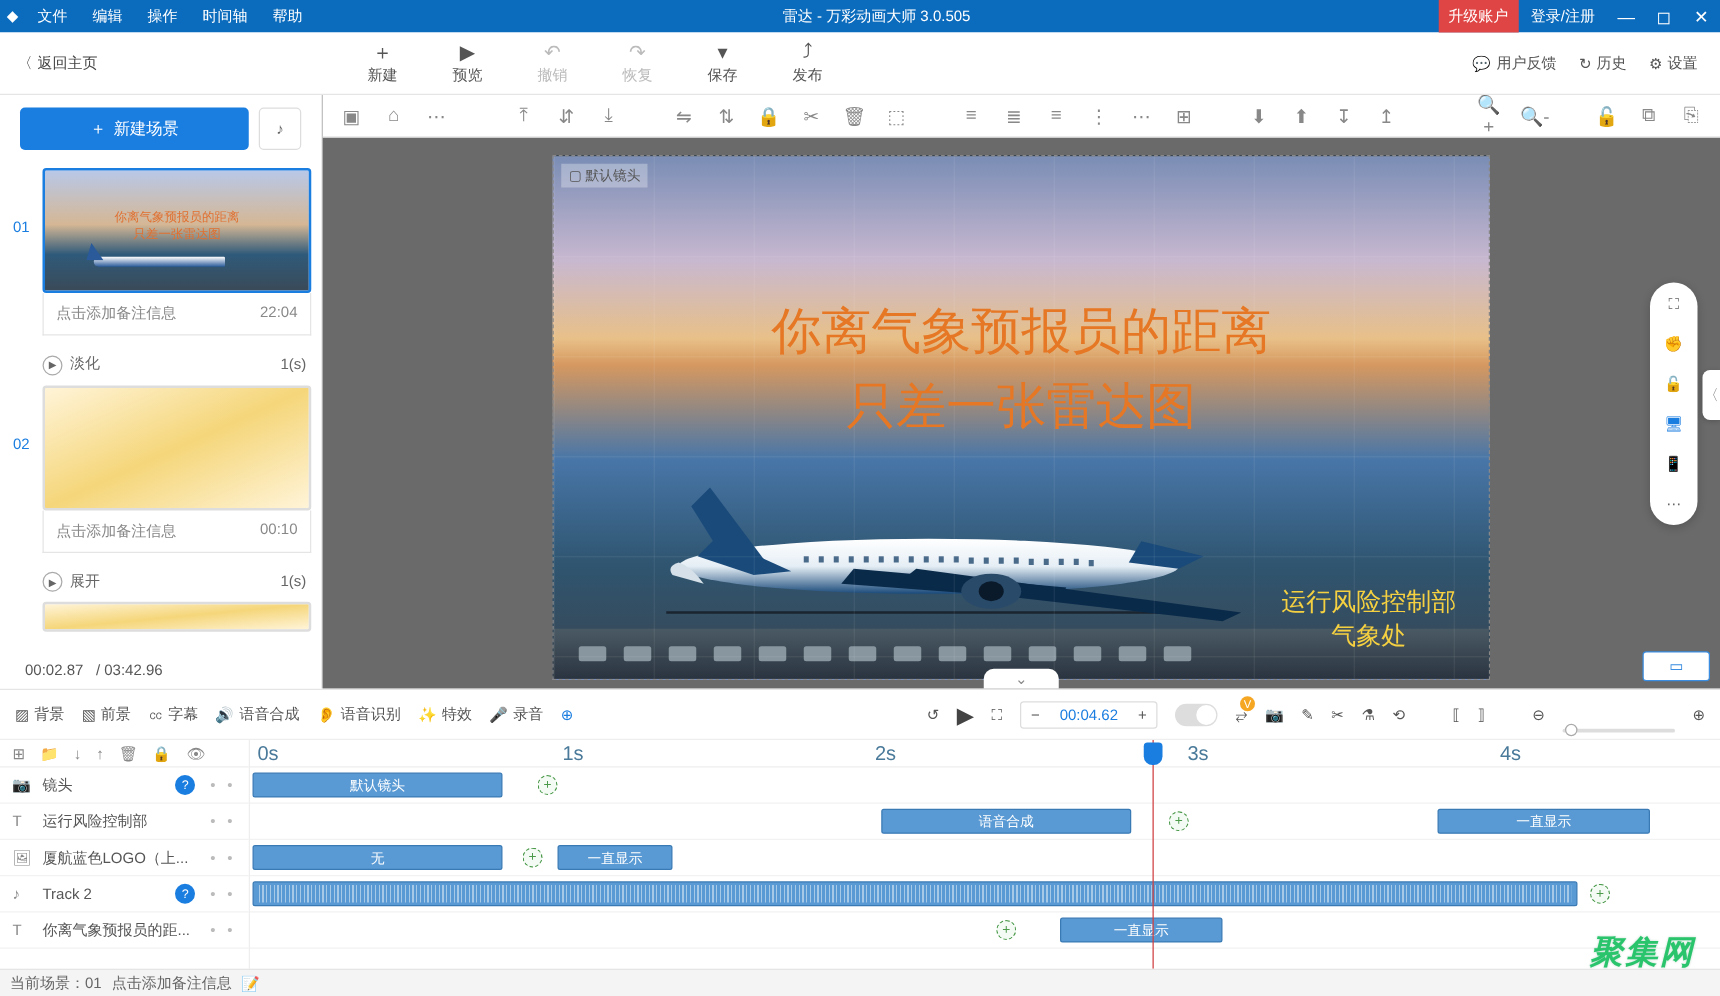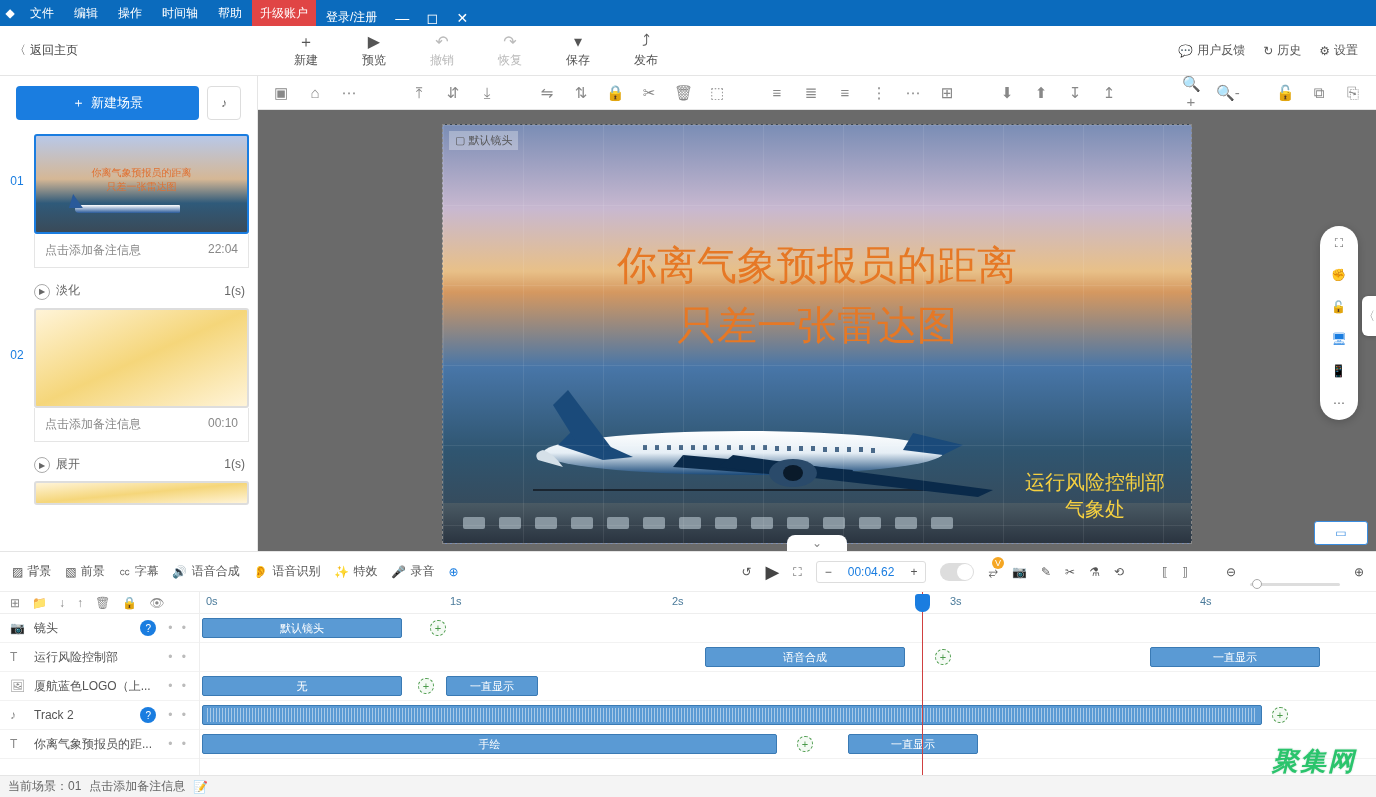--- a/index.html
+++ b/index.html
@@ -4,21 +4,21 @@
 <style>
 * { margin:0; padding:0; box-sizing:border-box; font-family:"Microsoft YaHei",Arial,sans-serif; }
 body { width:1376px; height:797px; overflow:hidden; background:#fff; color:#333; font-size:12px; }
 
 
 .titlebar { height:26px; background:#0b6bbd; color:#fff; display:flex; align-items:center; }
 .titlebar .logo { width:20px; text-align:center; }
 .titlebar .menus { display:flex; }
 .titlebar .menus span { padding:0 10px; cursor:default;text-align:right; }
 .titlebar .title { flex:1; text-align:center; }
-.titlebar .right { display:flex; align-items:flex-end; height:100%; }
+.titlebar .right { display:flex; align-items:center; height:100%; }
 .titlebar .upgrade { background:#e04545; padding:4px 8px; height:100%; display:flex; align-items:center; }
 .titlebar .login { padding:0 10px; }
 .titlebar .winbtn { width:30px; text-align:center; font-size:14px; }
 
 
 .maintoolbar { height:50px; background:#fff; display:flex; align-items:center; border-bottom:1px solid #e5e5e5; }
 .backhome { padding:0 14px; color:#444; display:flex; align-items:center; gap:4px; }
 .bigbtns { display:flex; margin-left:180px; }
 .bigbtn { width:68px; text-align:center; color:#555; }
 .bigbtn.disabled { color:#bbb; }
@@ -90,21 +90,21 @@
 .timeline { flex:1; display:flex; }
 .tl-left { width:200px; border-right:1px solid #eee; }
 .tl-left .icorow { height:22px; display:flex; align-items:center; gap:12px; padding:0 10px; color:#888; border-bottom:1px solid #eee; }
 .tl-left .track { height:29px; display:flex; align-items:center; padding:0 10px; gap:8px; border-bottom:1px solid #f2f2f2; color:#555; position:relative; }
 .tl-left .track .tico { width:16px; color:#888; }
 .tl-left .track .help { width:16px; height:16px; background:#1a7de0; color:#fff; border-radius:50%; font-size:10px; display:flex; align-items:center; justify-content:center; margin-left:auto; }
 .tl-left .track .dots { color:#bbb; margin-left:4px; letter-spacing:3px; }
 .tl-left .track .dots.only { margin-left:auto; }
 
 .tl-right { flex:1; position:relative; overflow:hidden; }
-.ruler { height:22px; border-bottom:1px solid #eee; position:relative; color:#4a7a9a; font-size:11px; }
+.ruler { height:22px; border-bottom:1px solid #eee; position:relative; color:#4a7a9a; font-size:16px; }
 .ruler span { position:absolute; top:3px; }
 .playhead { position:absolute; top:0; bottom:0; width:1px; background:#d04040; z-index:5; }
 .playhead .head { position:absolute; top:2px; left:-7px; width:15px; height:18px; background:#1a7de0; border-radius:3px 3px 7px 7px; }
 .trow { height:29px; border-bottom:1px solid #f2f2f2; position:relative; }
 .clip { position:absolute; top:4px; height:20px; background:#5a9ad4; border:1px solid #3a7ab4; color:#fff; font-size:11px; display:flex; align-items:center; justify-content:center; border-radius:2px; }
 .clip.audio { background:#5a9ad4; }
 .clip.audio:before { content:""; position:absolute; inset:2px 4px; background:repeating-linear-gradient(90deg,rgba(255,255,255,.55) 0 1px,transparent 1px 3px); opacity:.85; }
 .addkey { position:absolute; top:6px; width:16px; height:16px; border:1px dashed #4a9a4a; color:#4a9a4a; border-radius:50%; font-size:11px; display:flex; align-items:center; justify-content:center; background:#f4faf4; }
 .slider-track { position:absolute; top:13px; height:3px; background:#ddd; border-radius:2px; }
 .slider-track .dot { position:absolute; top:-4px; width:10px; height:10px; background:#fff; border:1px solid #aaa; border-radius:50%; }
@@ -118,20 +118,21 @@
 
 <div class="titlebar">
   <div class="logo">◆</div>
   <div class="menus">
     <span>文件</span>
     <span>编辑</span>
     <span>操作</span>
     <span>时间轴</span>
     <span>帮助</span>
   </div>
+  <div class="title">雷达 - 万彩动画大师 3.0.505</div>
   <div class="right">
     <div class="upgrade">升级账户</div>
     <div class="login">登录/注册</div>
     <div class="winbtn">—</div>
     <div class="winbtn">◻</div>
     <div class="winbtn">✕</div>
   </div>
 </div>
 
 <div class="maintoolbar">
@@ -223,20 +224,24 @@
     <div class="transrow" style="padding-left:26px;">
       <span><span class="pico">▶</span><span>展开</span></span>
       <span>1(s)</span>
     </div>
     <div class="scene">
       <div class="num"></div>
       <div class="card">
           <div class="thumb two" style="height:24px;"></div>
         </div>
     </div>
+  </div>
+  <div class="timedisp">
+    <span>00:02.87</span>
+    <span>/ 03:42.96</span>
   </div>
 </div>
 
 <div class="canvasarea">
   <div class="icontoolbar">
     <span>▣</span>
     <span>⌂</span>
     <span>⋯</span>
     <span style="width:20px;"></span>
     <span>⤒</span>
@@ -454,21 +459,21 @@
       <div class="track">
           <span class="tico">T</span>
           <span>你离气象预报员的距...</span>
           <span class="dots only">• •</span>
         </div>
     </div>
     <div class="tl-right">
       <div class="ruler">
         <span style="left:6px">0s</span>
         <span style="left:250px">1s</span>
-        <span style="left:472px">2s</span>
+        <span style="left:500px">2s</span>
         <span style="left:750px">3s</span>
         <span style="left:1000px">4s</span>
       </div>
       <div class="playhead" style="left:722px;">
           <div class="head"></div>
         </div>
       <div class="trow">
         <div class="clip" style="left:2px;width:200px;">默认镜头</div>
         <div class="addkey" style="left:230px;">+</div>
       </div>
@@ -480,21 +485,20 @@
       <div class="trow">
         <div class="clip" style="left:2px;width:200px;">无</div>
         <div class="addkey" style="left:218px;">+</div>
         <div class="clip" style="left:246px;width:92px;">一直显示</div>
       </div>
       <div class="trow">
         <div class="clip audio" style="left:2px;width:1060px;"></div>
         <div class="addkey" style="left:1072px;">+</div>
       </div>
       <div class="trow">
-        <div class="clip" style="left:2px;width:575px;">手绘</div>
         <div class="addkey" style="left:597px;">+</div>
         <div class="clip" style="left:648px;width:130px;">一直显示</div>
       </div>
     </div>
   </div>
 
   <div class="status">
     <span>当前场景：01</span>
     <span>点击添加备注信息</span>
     <span>📝</span>

